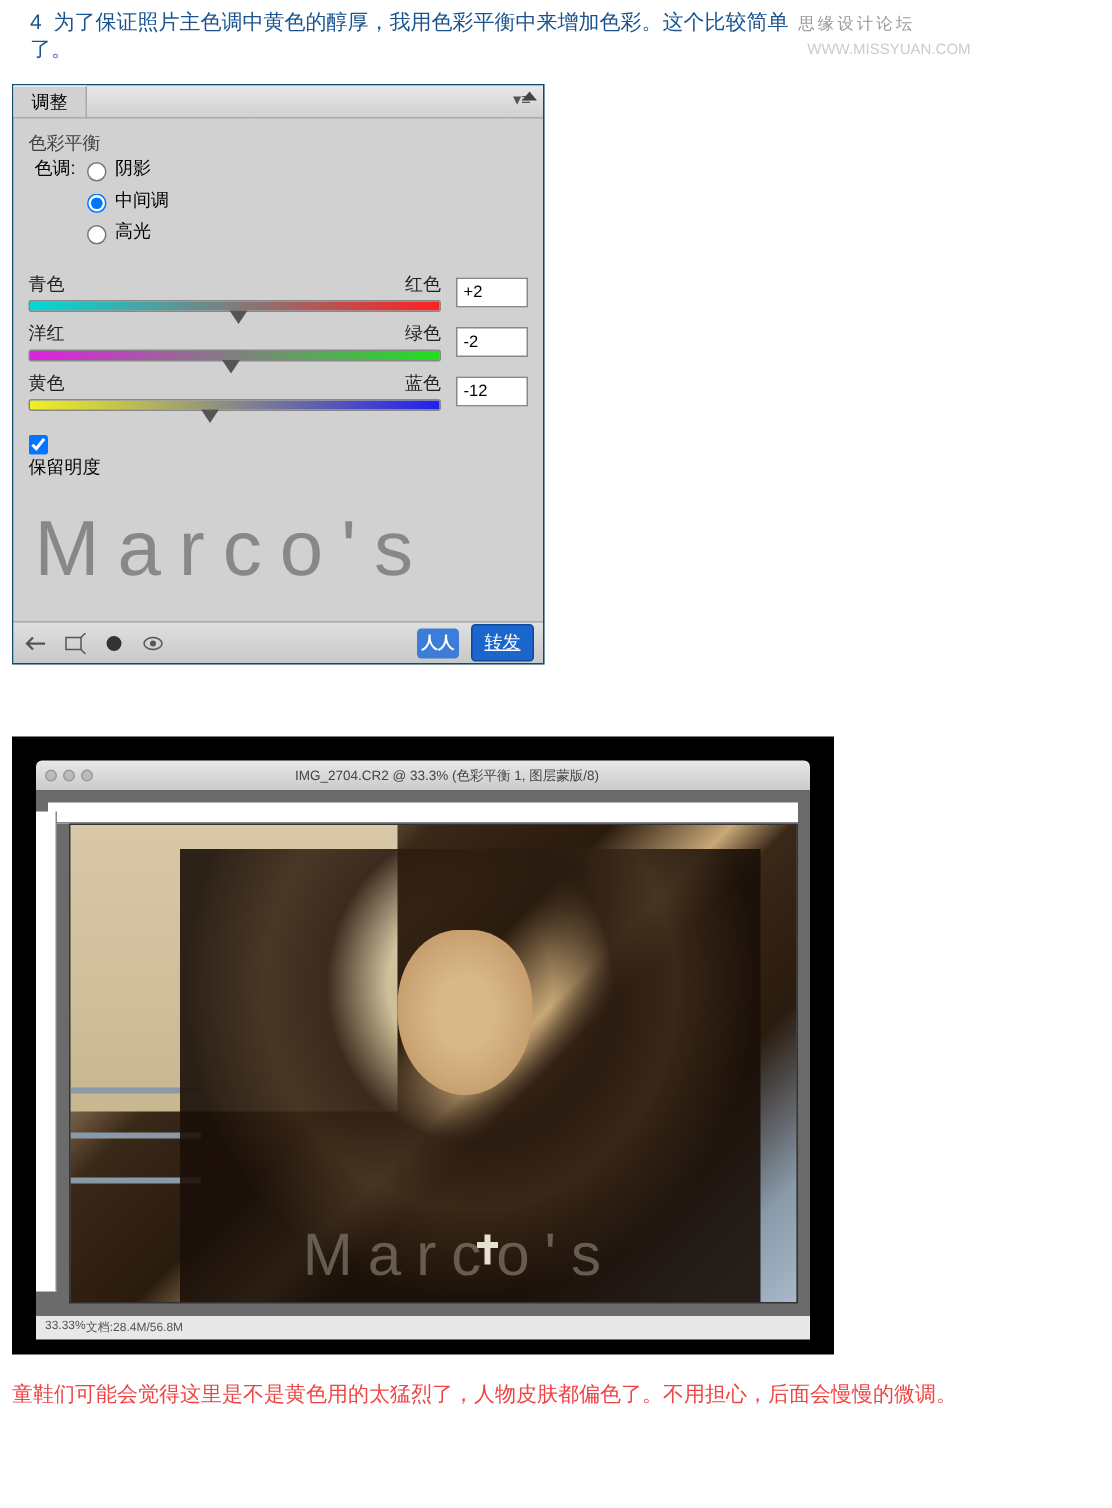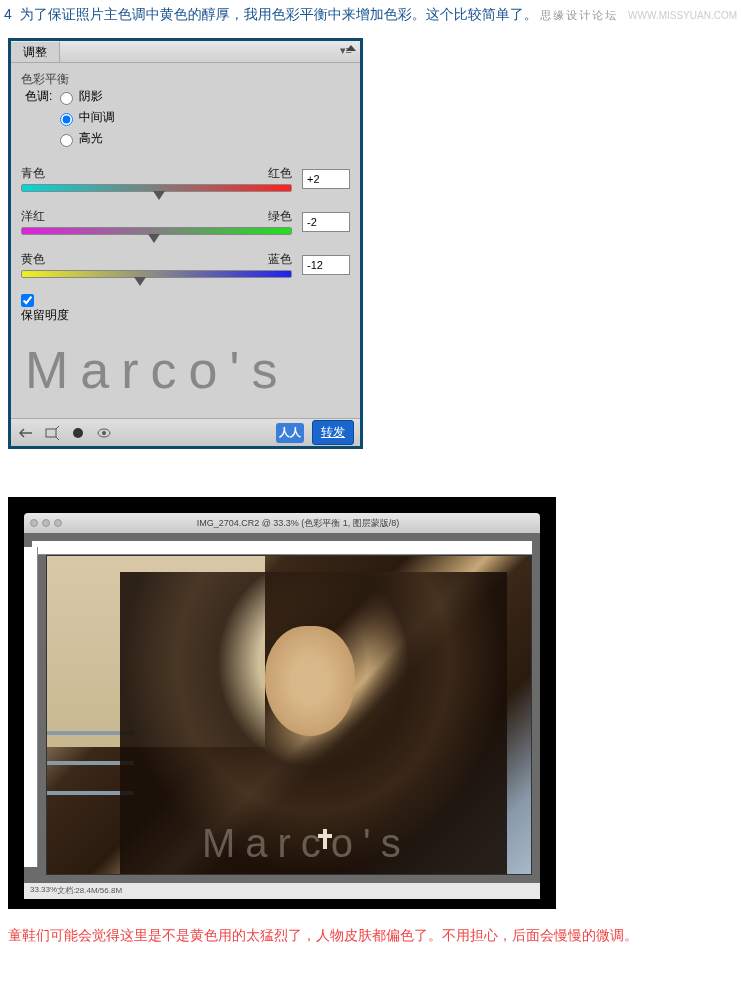--- a/index.html
+++ b/index.html
@@ -1,40 +1,40 @@
 <!DOCTYPE html>
 <html><head>
   <meta charset="utf-8">
   <style>
     * { margin: 0; padding: 0; box-sizing: border-box; }
     body { font-family: "Microsoft YaHei", Arial, sans-serif; background: #fff; width: 741px; }
     
-    .top-text { color: #1a5490; font-size: 14px; padding: 6px 4px; display: flex; justify-content: space-between; align-items: baseline; }
+    .top-text { color: #1a5490; font-size: 14px; padding: 6px 20px; display: flex; justify-content: space-between; align-items: baseline; }
     .top-text-main { display: inline; }
     .step-num { color: #1a5490; margin-right: 4px; }
     .watermark-text { color: #999; font-size: 11px; letter-spacing: 2px; }
     .watermark-url { color: #ccc; font-size: 10px; margin-left: 6px; }
     
-    .panel-wrapper { border: 3px solid #0c4a6e; width: 355px; margin: 8px; background: #d1d1d1; }
+    .panel-wrapper { border: 1px solid #0c4a6e; width: 355px; margin: 8px; background: #d1d1d1; }
     
     .panel-titlebar { background: linear-gradient(#e8e8e8, #d0d0d0); height: 22px; display: flex; align-items: stretch; border-bottom: 1px solid #aaa; position: relative; }
     .panel-titlebar::before { content: ''; position: absolute; right: 4px; top: 4px; width: 0; height: 0; border-left: 5px solid transparent; border-right: 5px solid transparent; border-bottom: 6px solid #444; }
     .panel-tab { background: #d1d1d1; padding: 3px 12px; font-size: 12px; border-right: 1px solid #aaa; border-top: 1px solid #e8e8e8; height: 100%; display: flex; align-items: center; }
     .panel-menu { margin-left: auto; padding: 3px 8px; font-size: 11px; color: #555; }
     
     .panel-body { background: #d1d1d1; padding: 8px 10px 6px 10px; }
     .panel-title { font-size: 12px; color: #404040; }
     
     .tone-section { margin: 0 0 14px 4px; font-size: 12px; }
     .tone-label { display: inline-block; vertical-align: top; }
     .tone-options { display: inline-block; vertical-align: top; margin-left: 4px; }
     .radio-row { display: flex; align-items: flex-end; margin-bottom: 4px; }
     .radio-row input[type="radio"] { margin-right: 6px; }
     
-    .slider-row { display: flex; align-items: center; margin-bottom: 16px; }
+    .slider-row { display: flex; align-items: center; margin-bottom: 6px; }
     .slider-area { flex: 1; margin-right: 10px; }
     .slider-labels { display: flex; justify-content: space-between; font-size: 12px; color: #222; margin-bottom: 2px; }
     .slider-track { height: 8px; border: 1px solid #888; border-radius: 2px; position: relative; }
     .slider-thumb { position: absolute; top: 6px; width: 0; height: 0; border-left: 6px solid transparent; border-right: 6px solid transparent; border-top: 9px solid #555; transform: translateX(-50%); }
     .track-cyan-red { background: linear-gradient(to right, #00d8d8, #ff2020); }
     .track-magenta-green { background: linear-gradient(to right, #e020e0, #20e020); }
     .track-yellow-blue { background: linear-gradient(to right, #f0f020, #2020f0); }
     .slider-value { width: 48px; height: 20px; background: #fff; border: 1px solid #888; font-size: 11px; text-align: left; padding: 2px 4px; }
     
     .checkbox-row { display: flex; align-items: flex-start; font-size: 12px; margin-top: 16px; margin-bottom: 8px; flex-direction: column; }

